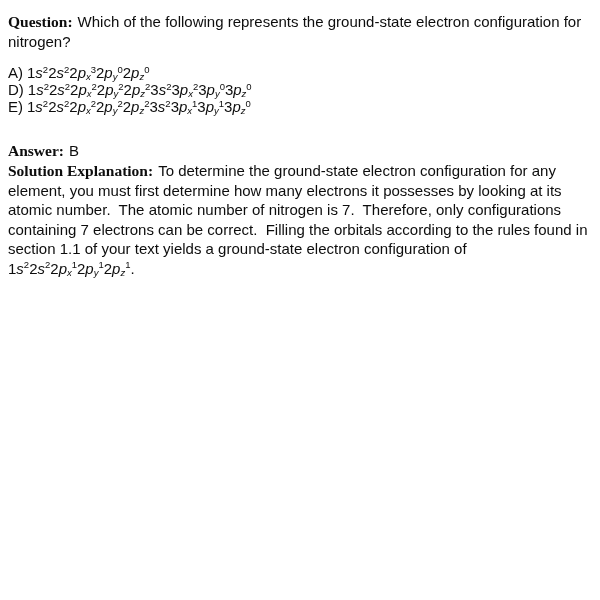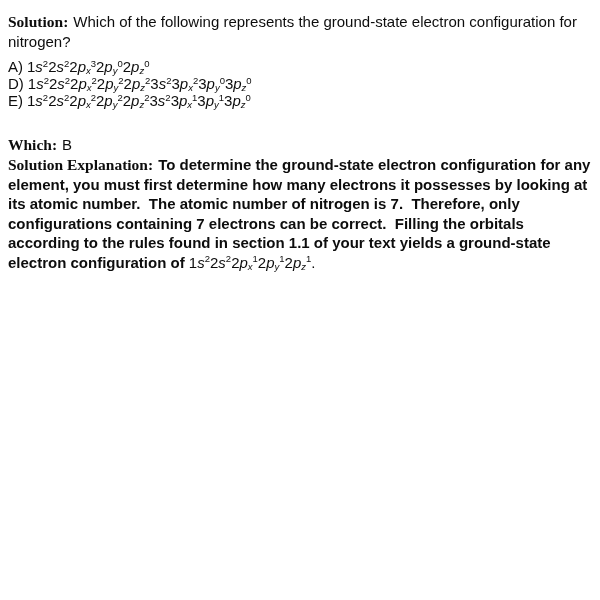--- a/index.html
+++ b/index.html
@@ -26,21 +26,21 @@
   .lbl {
     font-family: "Liberation Serif", serif;
     font-weight: bold;
     font-size: 15.5px;
     margin-right: 5px;
   }
   .question-para {
     width: 580px;
   }
   .options {
-    margin-top: 6px;
+    margin-top: 12px;
     font-size: 15px;
     line-height: 17px;
   }
   .opt {
     white-space: nowrap;
   }
   .okey {
     margin-right: 4px;
   }
   .answer-block {
@@ -48,45 +48,44 @@
   }
   .ans {
     line-height: 21px;
   }
   .sol {
     line-height: 19.5px;
     width: 588px;
   }
   .sol-text {
     white-space: pre-wrap;
-    font-weight: bold;
   }
   .formula i, i {
     font-style: italic;
   }
   sup, sub {
     font-size: 9.5px;
     line-height: 0;
     position: relative;
     vertical-align: baseline;
   }
   sup { top: -5.5px; }
   sub { top: 2px; font-style: italic; }
 </style>
 </head>
 <body>
 
 <div class="page">
 
-  <p class="para question-para"><span class="lbl">Solution:</span><span>Which of the following represents the ground-state electron configuration for nitrogen?</span></p>
+  <p class="para question-para"><span class="lbl">Question:</span><span>Which of the following represents the ground-state electron configuration for nitrogen?</span></p>
 
   <div class="options" id="options-list">
       <div class="opt"><span class="okey">A)</span><span class="formula">1<i>s</i><sup>2</sup>2<i>s</i><sup>2</sup>2<i>p</i><sub>x</sub><sup>3</sup>2<i>p</i><sub>y</sub><sup>0</sup>2<i>p</i><sub>z</sub><sup>0</sup></span></div>
       <div class="opt"><span class="okey">D)</span><span class="formula">1<i>s</i><sup>2</sup>2<i>s</i><sup>2</sup>2<i>p</i><sub>x</sub><sup>2</sup>2<i>p</i><sub>y</sub><sup>2</sup>2<i>p</i><sub>z</sub><sup>2</sup>3<i>s</i><sup>2</sup>3<i>p</i><sub>x</sub><sup>2</sup>3<i>p</i><sub>y</sub><sup>0</sup>3<i>p</i><sub>z</sub><sup>0</sup></span></div>
       <div class="opt"><span class="okey">E)</span><span class="formula">1<i>s</i><sup>2</sup>2<i>s</i><sup>2</sup>2<i>p</i><sub>x</sub><sup>2</sup>2<i>p</i><sub>y</sub><sup>2</sup>2<i>p</i><sub>z</sub><sup>2</sup>3<i>s</i><sup>2</sup>3<i>p</i><sub>x</sub><sup>1</sup>3<i>p</i><sub>y</sub><sup>1</sup>3<i>p</i><sub>z</sub><sup>0</sup></span></div>
     </div>
 
   <div class="answer-block">
-    <p class="para ans"><span class="lbl">Which:</span><span>B</span></p>
+    <p class="para ans"><span class="lbl">Answer:</span><span>B</span></p>
     <p class="para sol"><span class="lbl">Solution Explanation:</span><span class="sol-text">To determine the ground-state electron configuration for any element, you must first determine how many electrons it possesses by looking at its atomic number.  The atomic number of nitrogen is 7.  Therefore, only configurations containing 7 electrons can be correct.  Filling the orbitals according to the rules found in section 1.1 of your text yields a ground-state electron configuration of </span><span class="formula">1<i>s</i><sup>2</sup>2<i>s</i><sup>2</sup>2<i>p</i><sub>x</sub><sup>1</sup>2<i>p</i><sub>y</sub><sup>1</sup>2<i>p</i><sub>z</sub><sup>1</sup></span><span>.</span></p>
   </div>
 
 </div>
 
 </body></html>

